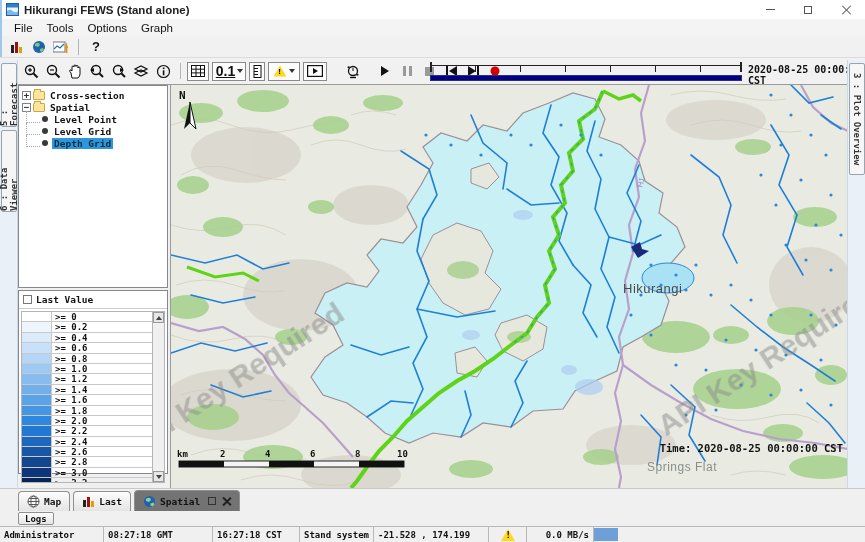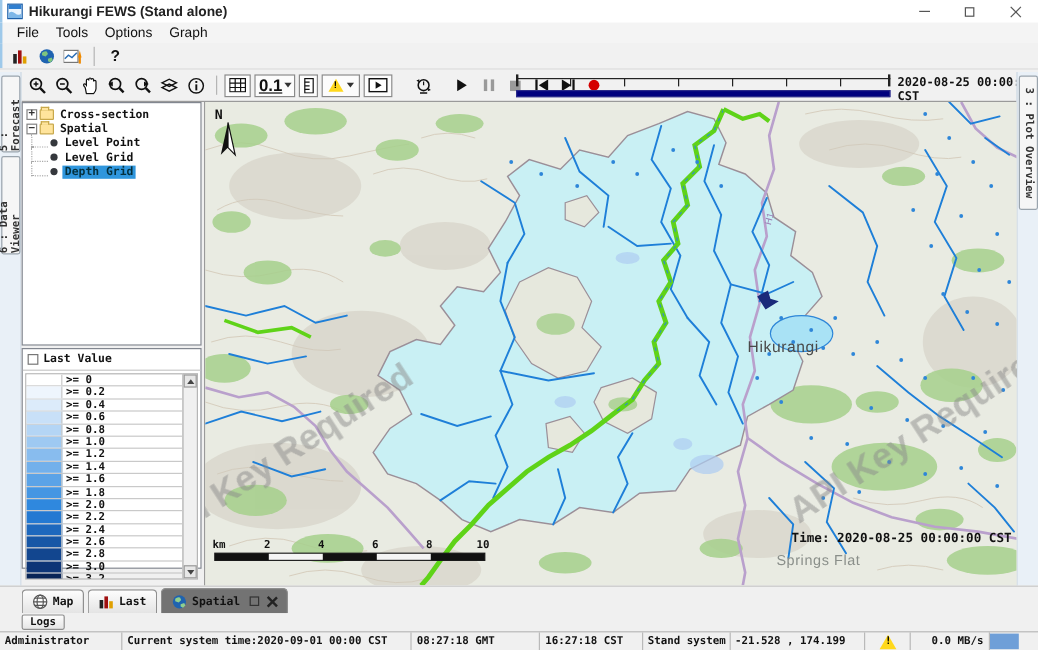--- a/index.html
+++ b/index.html
@@ -668,21 +668,20 @@
     <span class="mini-x"></span>
   </div>
 </div>
 
 <div class="logsrow">
   <div class="logsbtn">Logs</div>
 </div>
 
 <div class="statusbar">
   <div class="seg" style="width:104px">Administrator</div>
-  <div class="seg" style="width:246px">Current system time:2020-09-01 00:00 CST</div>
   <div class="seg" style="width:109px">08:27:18 GMT</div>
   <div class="seg" style="width:87px">16:27:18 CST</div>
   <div class="seg" style="width:74px">Stand system</div>
   <div class="seg" style="width:115px">-21.528 , 174.199</div>
   <div class="seg" style="width:38px; justify-content:center">
       <span class="warn-tri"></span>
     </div>
   <div class="seg" style="width:67px; justify-content:flex-end">0.0 MB/s</div>
   <div class="seg memory" style="width:41px; border-right:none">
     <div class="memfill"></div>

